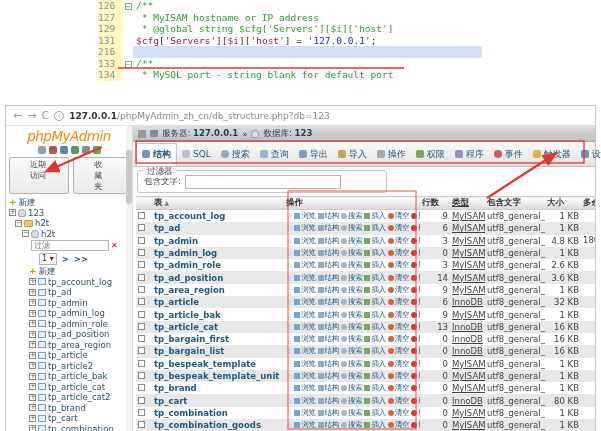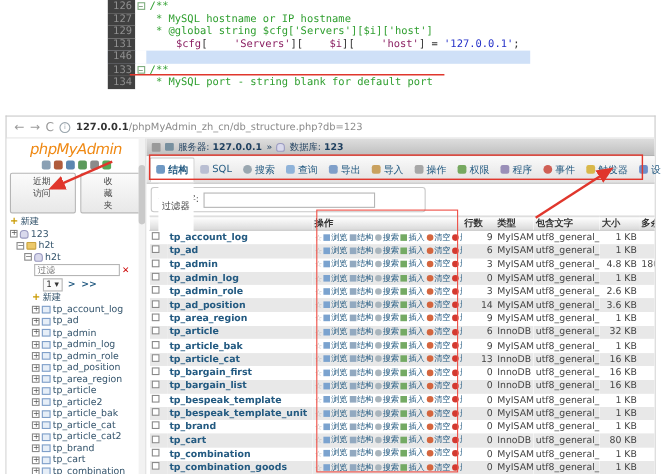--- a/index.html
+++ b/index.html
@@ -4,26 +4,26 @@
 <style>
   html,body{margin:0;padding:0;background:#fff;}
   #page{position:relative;width:601px;height:431px;background:#fff;overflow:hidden;
         font-family:"DejaVu Sans","Liberation Sans",sans-serif;-webkit-font-smoothing:antialiased;}
 
   
   .editor{position:absolute;left:98px;top:0;width:384px;height:104px;
           font-family:"DejaVu Sans Mono","Liberation Mono",monospace;font-size:9.5px;background:#fff;}
   .eline{display:flex;height:11.5px;line-height:11.5px;}
   .eline.hl{background:#cfe0f7;}
-  .lno{width:22px;flex:0 0 22px;text-align:right;padding-right:3px;color:#8f8f8f;background:#404040;}
+  .lno{width:22px;flex:0 0 22px;padding-right:3px;color:#8f8f8f;background:#fef9c3;}
   .foldcol{width:10px;flex:0 0 10px;background:#fff;text-align:center;}
   .foldbox{display:inline-block;width:7px;height:7px;line-height:6px;font-size:7px;margin-top:2px;
            border:1px solid #7fae7f;color:#4a7a4a;background:#fff;box-sizing:border-box;text-align:center;}
   .codeseg{white-space:pre;padding-left:3px;}
-  .c-cm{color:#2e9e2e;} .c-kw{color:#8b1f62;margin-left:24px;} .c-pl{color:#333;} .c-str2{color:#2430c8;}
+  .c-cm{color:#2e9e2e;} .c-kw{color:#8b1f62;} .c-pl{color:#333;} .c-str2{color:#2430c8;}
 
   
   .browser{position:absolute;left:5px;top:105px;width:591px;height:326px;border:1px solid #c9c9c9;border-bottom:none;
            box-sizing:border-box;background:#fff;}
   .urlbar{height:19px;display:flex;align-items:center;gap:5px;padding:0 7px;border-bottom:1px solid #e0e0e0;
           font-size:9px;color:#777;}
   .navg{color:#9a9a9a;font-size:11px;line-height:11px;}
   .infoicon{display:inline-block;width:8px;height:8px;border:1px solid #9aa5ad;border-radius:50%;
             font-size:6px;line-height:8px;text-align:center;color:#9aa5ad;box-sizing:content-box;}
   .urlhost{color:#333;font-weight:bold;}
@@ -71,31 +71,31 @@
   .tab.active{background:#fff;border:1px solid #c5c5c5;border-bottom-color:#fff;border-radius:2px 2px 0 0;font-weight:bold;}
   .ti{display:inline-block;width:8px;height:8px;border-radius:2px;}
   .ic-structure{background:#6f99c4;} .ic-sql{background:#b9bed2;} .ic-search{background:#9aa7b0;border-radius:50%;}
   .ic-query{background:#8fb3d9;} .ic-export{background:#7f9fc9;} .ic-import{background:#c9a15f;}
   .ic-operations{background:#a7a7a7;} .ic-privileges{background:#76a85f;} .ic-routines{background:#9a8fb8;}
   .ic-events{background:#cf5f55;border-radius:50%;} .ic-triggers{background:#d9b84a;} .ic-designer{background:#6f8fc9;}
 
   .content{flex:1;padding:2px 3px 0 3px;overflow:hidden;}
   .ffs{border:1px solid #c8c8c8;border-radius:3px;width:250px;height:23px;margin:1px 0 3px 1px;position:relative;
        padding:6px 5px 0 6px;box-sizing:border-box;}
-  .ffs legend,.ffslegend{position:absolute;top:-5px;left:6px;background:#fff;padding:16px 3px;font-size:8.5px;color:#444;}
+  .ffs legend,.ffslegend{position:absolute;top:-5px;left:6px;background:#fff;padding:0 3px;font-size:8.5px;color:#444;}
   .ffsrow{display:flex;align-items:center;gap:4px;font-size:8.5px;color:#444;margin-top:-2px;}
   .ffsrow input{width:150px;height:10px;border:1px solid #b5b5b5;}
 
   table.dbt{border-collapse:collapse;width:455px;table-layout:fixed;font-size:8.5px;}
   table.dbt th{background:linear-gradient(#ffffff,#d8d8d8);border:1px solid #d0d0d0;border-width:1px 0;
                font-weight:bold;color:#333;text-align:left;height:11px;padding:0 2px;white-space:nowrap;overflow:hidden;}
   table.dbt td{height:12.3px;padding:0 2px;white-space:nowrap;overflow:hidden;color:#444;}
   tr.alt td{background:#e8e8e8;}
   .c-check{width:12px;} .c-name{width:128px;} .c-act{width:132px;} .c-rows{width:26px;text-align:right;}
-  .c-eng{width:31px;} .c-coll{width:56px;color:#667;} .c-size{width:32px;text-align:right;color:#235a81;}
+  .c-eng{width:31px;text-decoration:underline;} .c-coll{width:56px;color:#667;} .c-size{width:32px;text-align:right;color:#235a81;}
   .c-ovh{width:24px;text-align:right;color:#888;}
   th.c-rows,th.c-size,th.c-ovh{text-align:right;}
   .sortasc{font-size:6px;color:#777;margin-left:2px;}
   .cb{display:inline-block;width:7px;height:7px;border:1px solid #8a8a8a;background:#fff;box-sizing:border-box;}
   .tname{color:#235a81;font-weight:bold;}
   .star{color:#b5b5b5;font-size:8px;margin-right:1px;}
   .alink{color:#235a81;font-size:7.5px;letter-spacing:-0.3px;margin-right:2px;display:inline-flex;align-items:center;gap:1px;}
   .ai{display:inline-block;width:6px;height:6px;}
   .ai-browse{background:#7ba3cf;} .ai-structure{background:#92a9c0;} .ai-search{background:#a9b5bd;border-radius:50%;}
   .ai-insert{background:#74aa64;} .ai-empty{background:#d4663f;border-radius:50%;} .ai-drop{background:#d33a30;border-radius:50%;}
@@ -110,34 +110,34 @@
 
   <div class="editor">
       <div class="eline">
         <span class="lno">126</span>
         <span class="foldcol"><span class="foldbox">−</span></span>
         <span class="codeseg"><span class="c-cm">/**</span></span>
       </div>
       <div class="eline">
         <span class="lno">127</span>
         <span class="foldcol"></span>
-        <span class="codeseg"><span class="c-cm"> * MySQL hostname or IP hostname</span></span>
+        <span class="codeseg"><span class="c-cm"> * MyISAM hostname or IP address</span></span>
       </div>
       <div class="eline">
         <span class="lno">129</span>
         <span class="foldcol"></span>
         <span class="codeseg"><span class="c-cm"> * @global string $cfg['Servers'][$i]['host']</span></span>
       </div>
       <div class="eline">
         <span class="lno">131</span>
         <span class="foldcol"></span>
         <span class="codeseg"><span class="c-kw">$cfg</span><span class="c-pl">[</span><span class="c-kw">'Servers'</span><span class="c-pl">][</span><span class="c-kw">$i</span><span class="c-pl">][</span><span class="c-kw">'host'</span><span class="c-pl">]</span><span class="c-pl"> = </span><span class="c-str2">'127.0.0.1'</span><span class="c-pl">;</span></span>
       </div>
       <div class="eline hl">
-        <span class="lno">146</span>
+        <span class="lno">216</span>
         <span class="foldcol"></span>
         <span class="codeseg"></span>
       </div>
       <div class="eline">
         <span class="lno">133</span>
         <span class="foldcol"><span class="foldbox">−</span></span>
         <span class="codeseg"><span class="c-cm">/**</span></span>
       </div>
       <div class="eline">
         <span class="lno">134</span>

